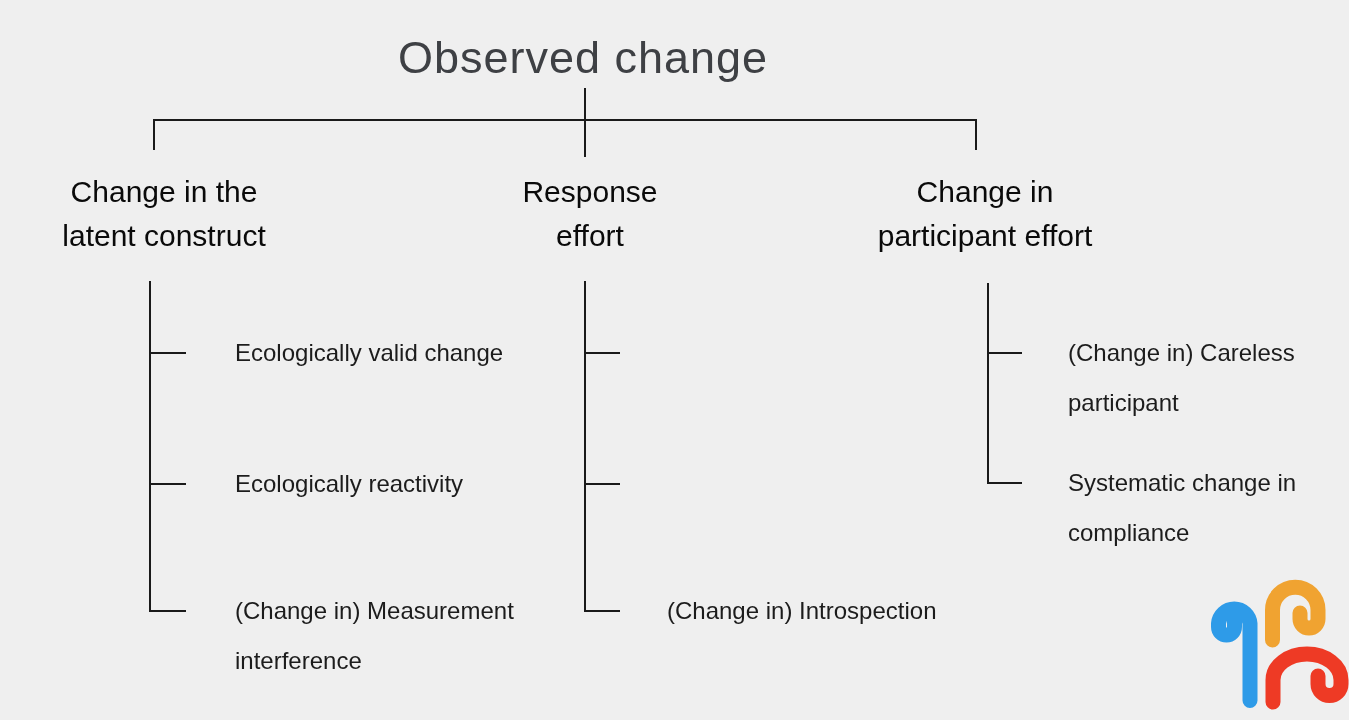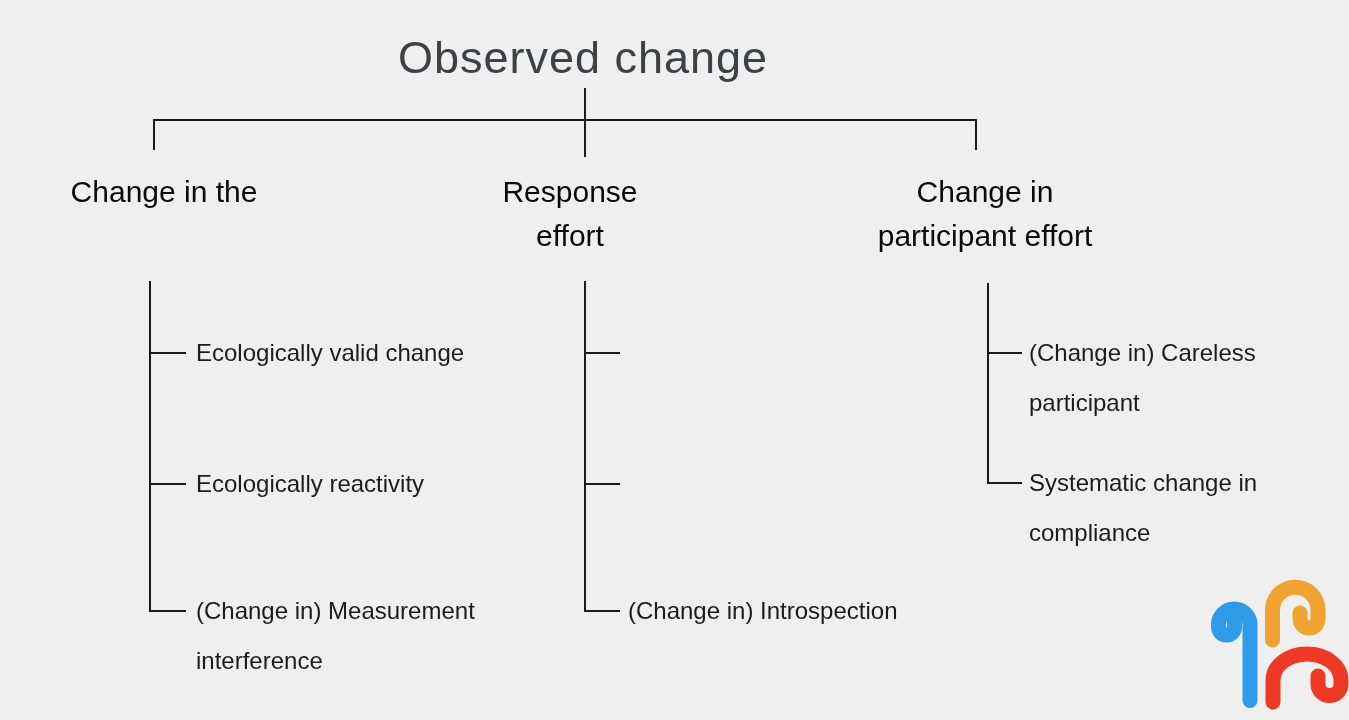--- a/index.html
+++ b/index.html
@@ -32,29 +32,29 @@
   .connectors path{fill:none;stroke:var(--line);stroke-width:2;}
   .heading{
     position:absolute;
     text-align:center;
     font-size:30px;font-weight:400;
     color:var(--heading-text);
     line-height:44px;
   }
   .heading span{display:block;white-space:nowrap;}
   .h-left{left:4px;top:170px;width:320px;}
-  .h-mid{left:420px;top:170px;width:300px;}
+  .h-mid{left:440px;top:170px;width:300px;}
   .h-right{left:805px;top:170px;width:360px;}
   .item{
     position:absolute;
     font-size:24px;font-weight:400;
     color:var(--item-text);
     line-height:50px;
   }
-  .item span{display:block;white-space:nowrap;}
+  .item span{display:block;white-space:nowrap;margin-left:39px;}
   .logo{position:absolute;left:1193px;top:572px;}
   .logo path{fill:none;stroke-width:15;stroke-linecap:round;}
   .logo .lb{stroke:var(--logo-blue);}
   .logo .lo{stroke:var(--logo-orange);}
   .logo .lr{stroke:var(--logo-red);}
   .arrowhead{fill:var(--line);}
 </style>
 </head>
 <body>
 
@@ -81,20 +81,21 @@
     <path d="M585,281 L585,611 L620,611" marker-end="url(#arw)"></path>
     <path d="M585,353 H620" marker-end="url(#arw)"></path>
     <path d="M585,484 H620" marker-end="url(#arw)"></path>
 
     <path d="M988,283 L988,483 L1022,483" marker-end="url(#arw)"></path>
     <path d="M988,353 H1022" marker-end="url(#arw)"></path>
   </svg>
 
   <div class="heading h-left">
     <span>Change in the</span>
+    <span>latent construct</span>
   </div>
   <div class="heading h-mid">
     <span>Response</span>
     <span>effort</span>
   </div>
   <div class="heading h-right">
     <span>Change in</span>
     <span>participant effort</span>
   </div>
 

